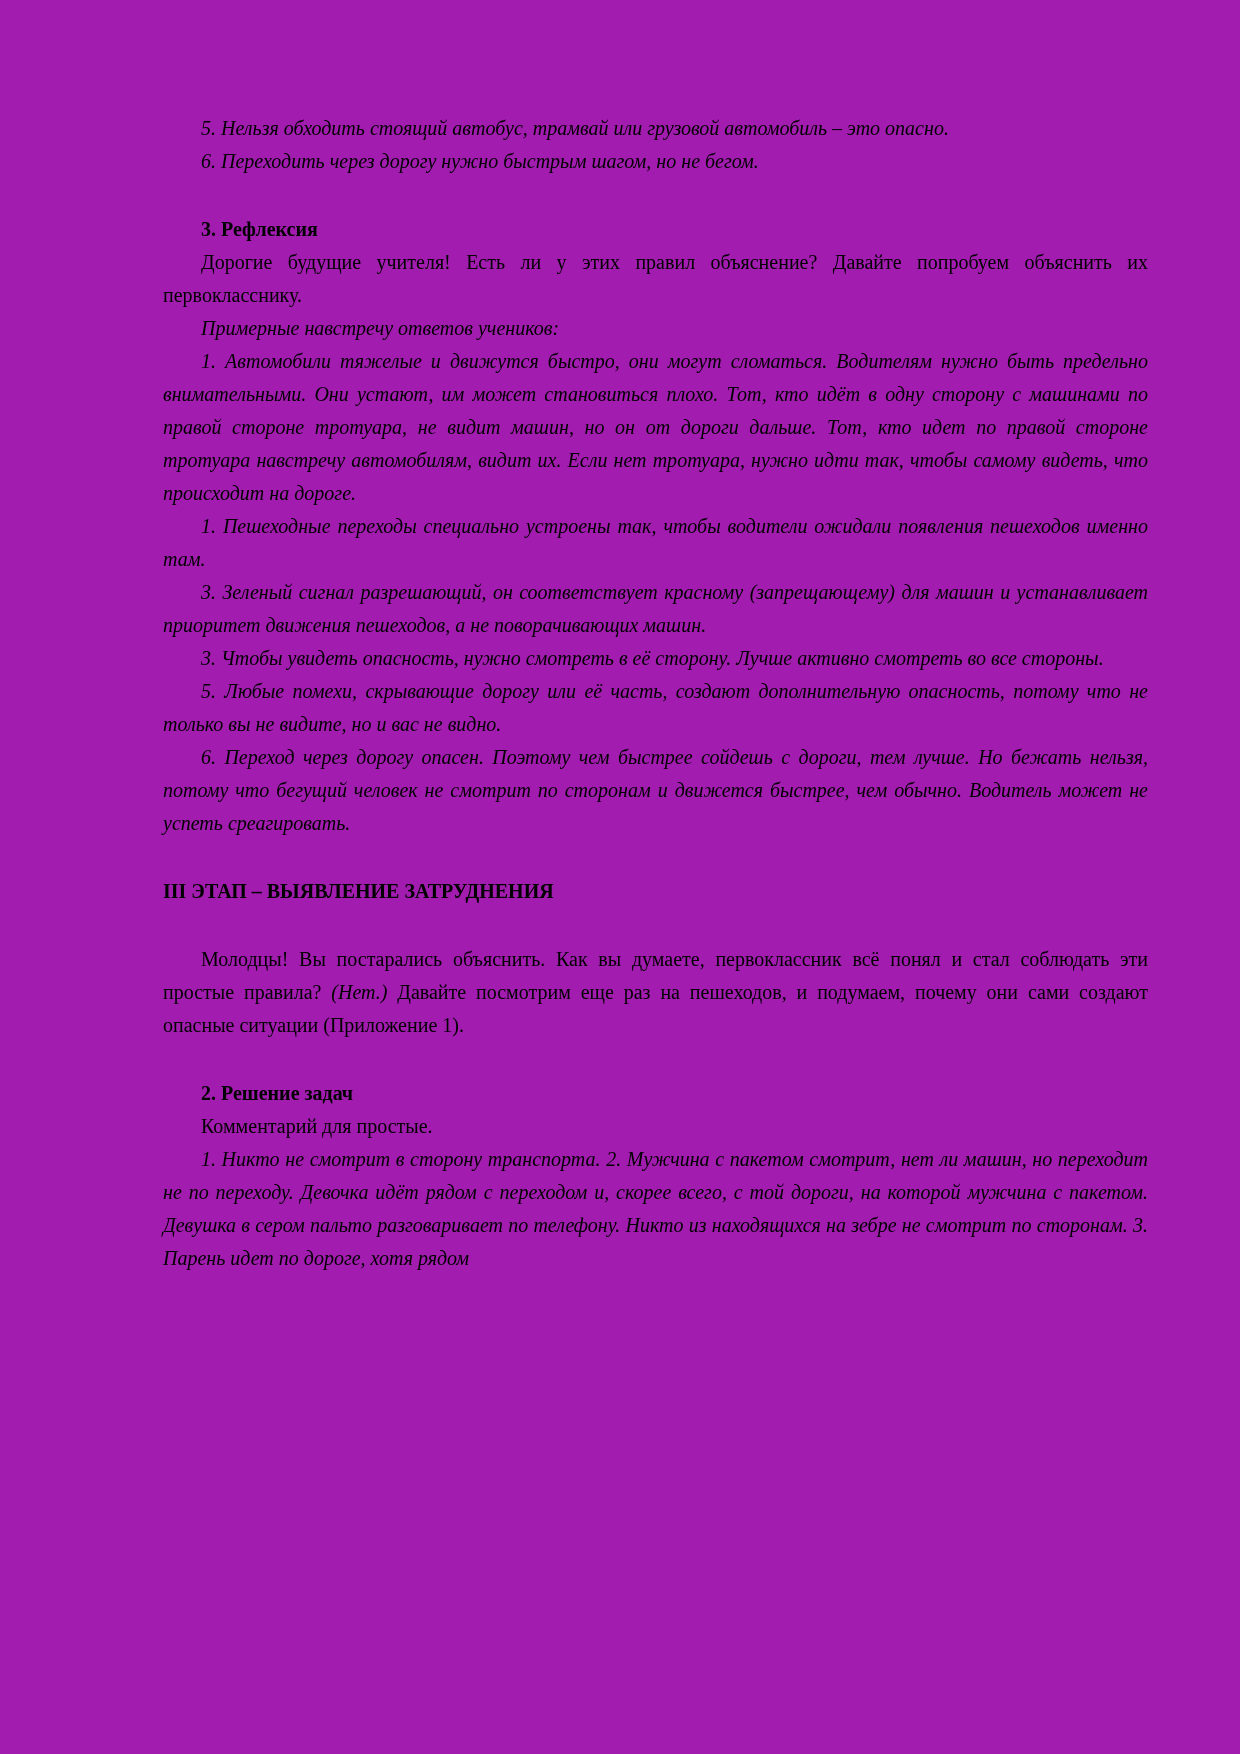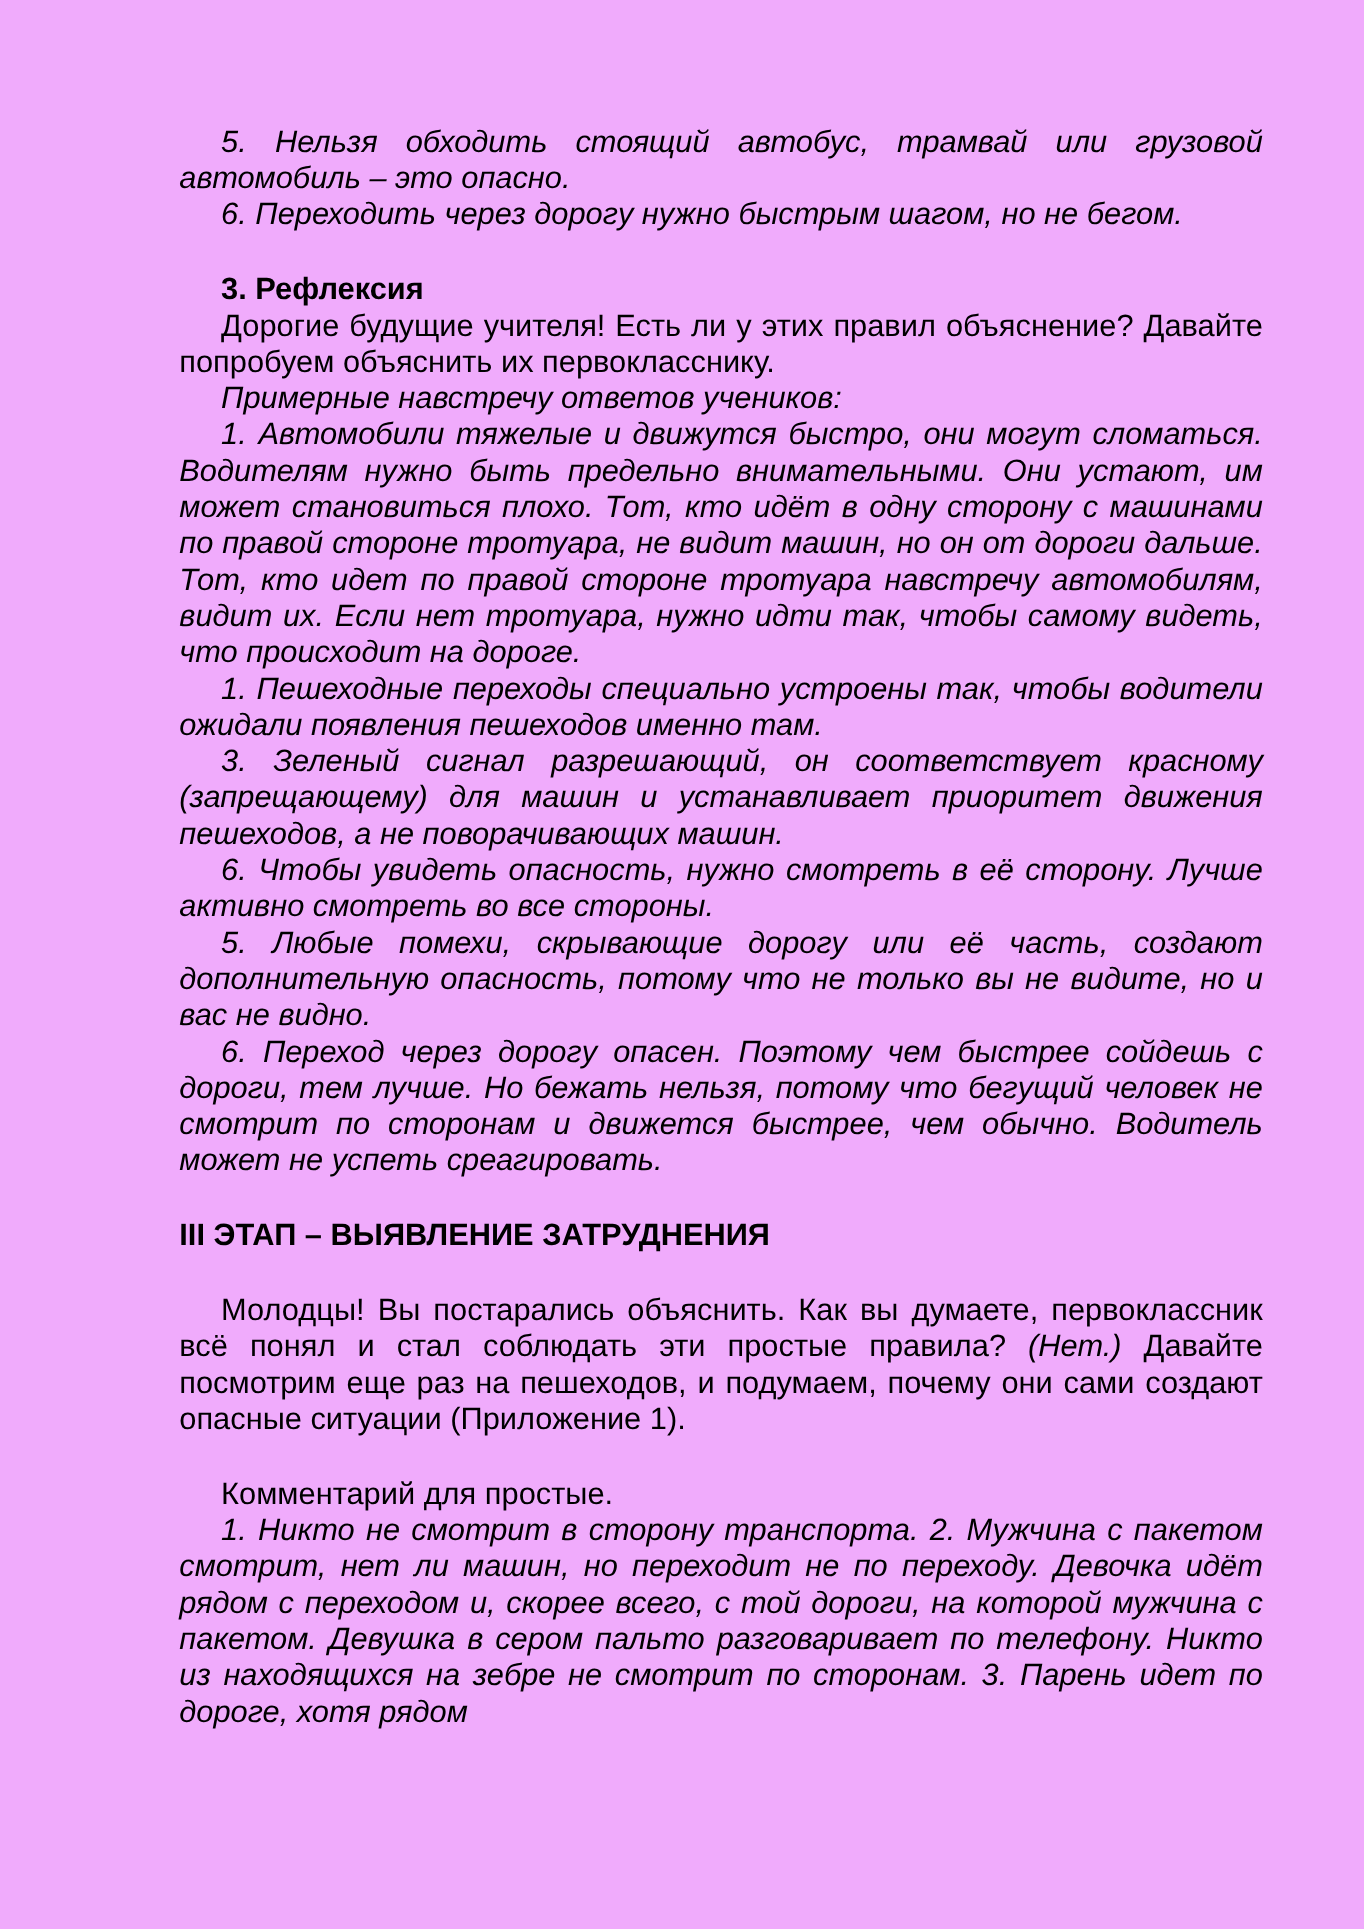--- a/index.html
+++ b/index.html
@@ -4,25 +4,25 @@
 <style>
   html, body {
     margin: 0;
     padding: 0;
     background: #ffffff;
   }
   .page {
     position: relative;
     width: 1240px;
     height: 1754px;
-    background: #f0abfc;
+    background: #a21caf;
     color: #000000;
     overflow: hidden;
-    font-family: Liberation Sans, sans-serif;
-    font-size: 28px;
+    font-family: Liberation Serif, serif;
+    font-size: 20px;
     line-height: 33px;
   }
   .content {
     box-sizing: border-box;
     padding: 112px 92px 0 163px;
   }
   .p {
     margin: 0;
     text-indent: 38px;
     text-align: justify;
@@ -46,33 +46,34 @@
 
     <div class="spacer"></div>
 
     <p class="p b">3. Рефлексия</p>
     <p class="p">Дорогие будущие учителя! Есть ли у этих правил объяснение? Давайте попробуем объяснить их первокласснику.</p>
     <p class="p it">Примерные навстречу ответов учеников:</p>
 
     <p class="p it">1. Автомобили тяжелые и движутся быстро, они могут сломаться. Водителям нужно быть предельно внимательными. Они устают, им может становиться плохо. Тот, кто идёт в одну сторону с машинами по правой стороне тротуара, не видит машин, но он от дороги дальше. Тот, кто идет по правой стороне тротуара навстречу автомобилям, видит их. Если нет тротуара, нужно идти так, чтобы самому видеть, что происходит на дороге.</p>
     <p class="p it">1. Пешеходные переходы специально устроены так, чтобы водители ожидали появления пешеходов именно там.</p>
     <p class="p it">3. Зеленый сигнал разрешающий, он соответствует красному (запрещающему) для машин и устанавливает приоритет движения пешеходов, а не поворачивающих машин.</p>
-    <p class="p it">6. Чтобы увидеть опасность, нужно смотреть в её сторону. Лучше активно смотреть во все стороны.</p>
+    <p class="p it">3. Чтобы увидеть опасность, нужно смотреть в её сторону. Лучше активно смотреть во все стороны.</p>
     <p class="p it">5. Любые помехи, скрывающие дорогу или её часть, создают дополнительную опасность, потому что не только вы не видите, но и вас не видно.</p>
     <p class="p it">6. Переход через дорогу опасен. Поэтому чем быстрее сойдешь с дороги, тем лучше. Но бежать нельзя, потому что бегущий человек не смотрит по сторонам и движется быстрее, чем обычно. Водитель может не успеть среагировать.</p>
 
     <div class="spacer"></div>
 
     <p class="p b center">III ЭТАП – ВЫЯВЛЕНИЕ ЗАТРУДНЕНИЯ</p>
 
     <div class="spacer"></div>
 
     <p class="p">
       <span>Молодцы! Вы постарались объяснить. Как вы думаете, первоклассник всё понял и стал соблюдать эти простые правила? </span><span class="it">(Нет.)</span><span> Давайте посмотрим еще раз на пешеходов, и подумаем, почему они сами создают опасные ситуации (Приложение 1).</span>
     </p>
 
     <div class="spacer"></div>
 
+    <p class="p b">2. Решение задач</p>
     <p class="p">Комментарий для простые.</p>
     <p class="p it">1. Никто не смотрит в сторону транспорта. 2. Мужчина с пакетом смотрит, нет ли машин, но переходит не по переходу. Девочка идёт рядом с переходом и, скорее всего, с той дороги, на которой мужчина с пакетом. Девушка в сером пальто разговаривает по телефону. Никто из находящихся на зебре не смотрит по сторонам. 3. Парень идет по дороге, хотя рядом</p>
 
   </div>
 </div>
 
 </body></html>

